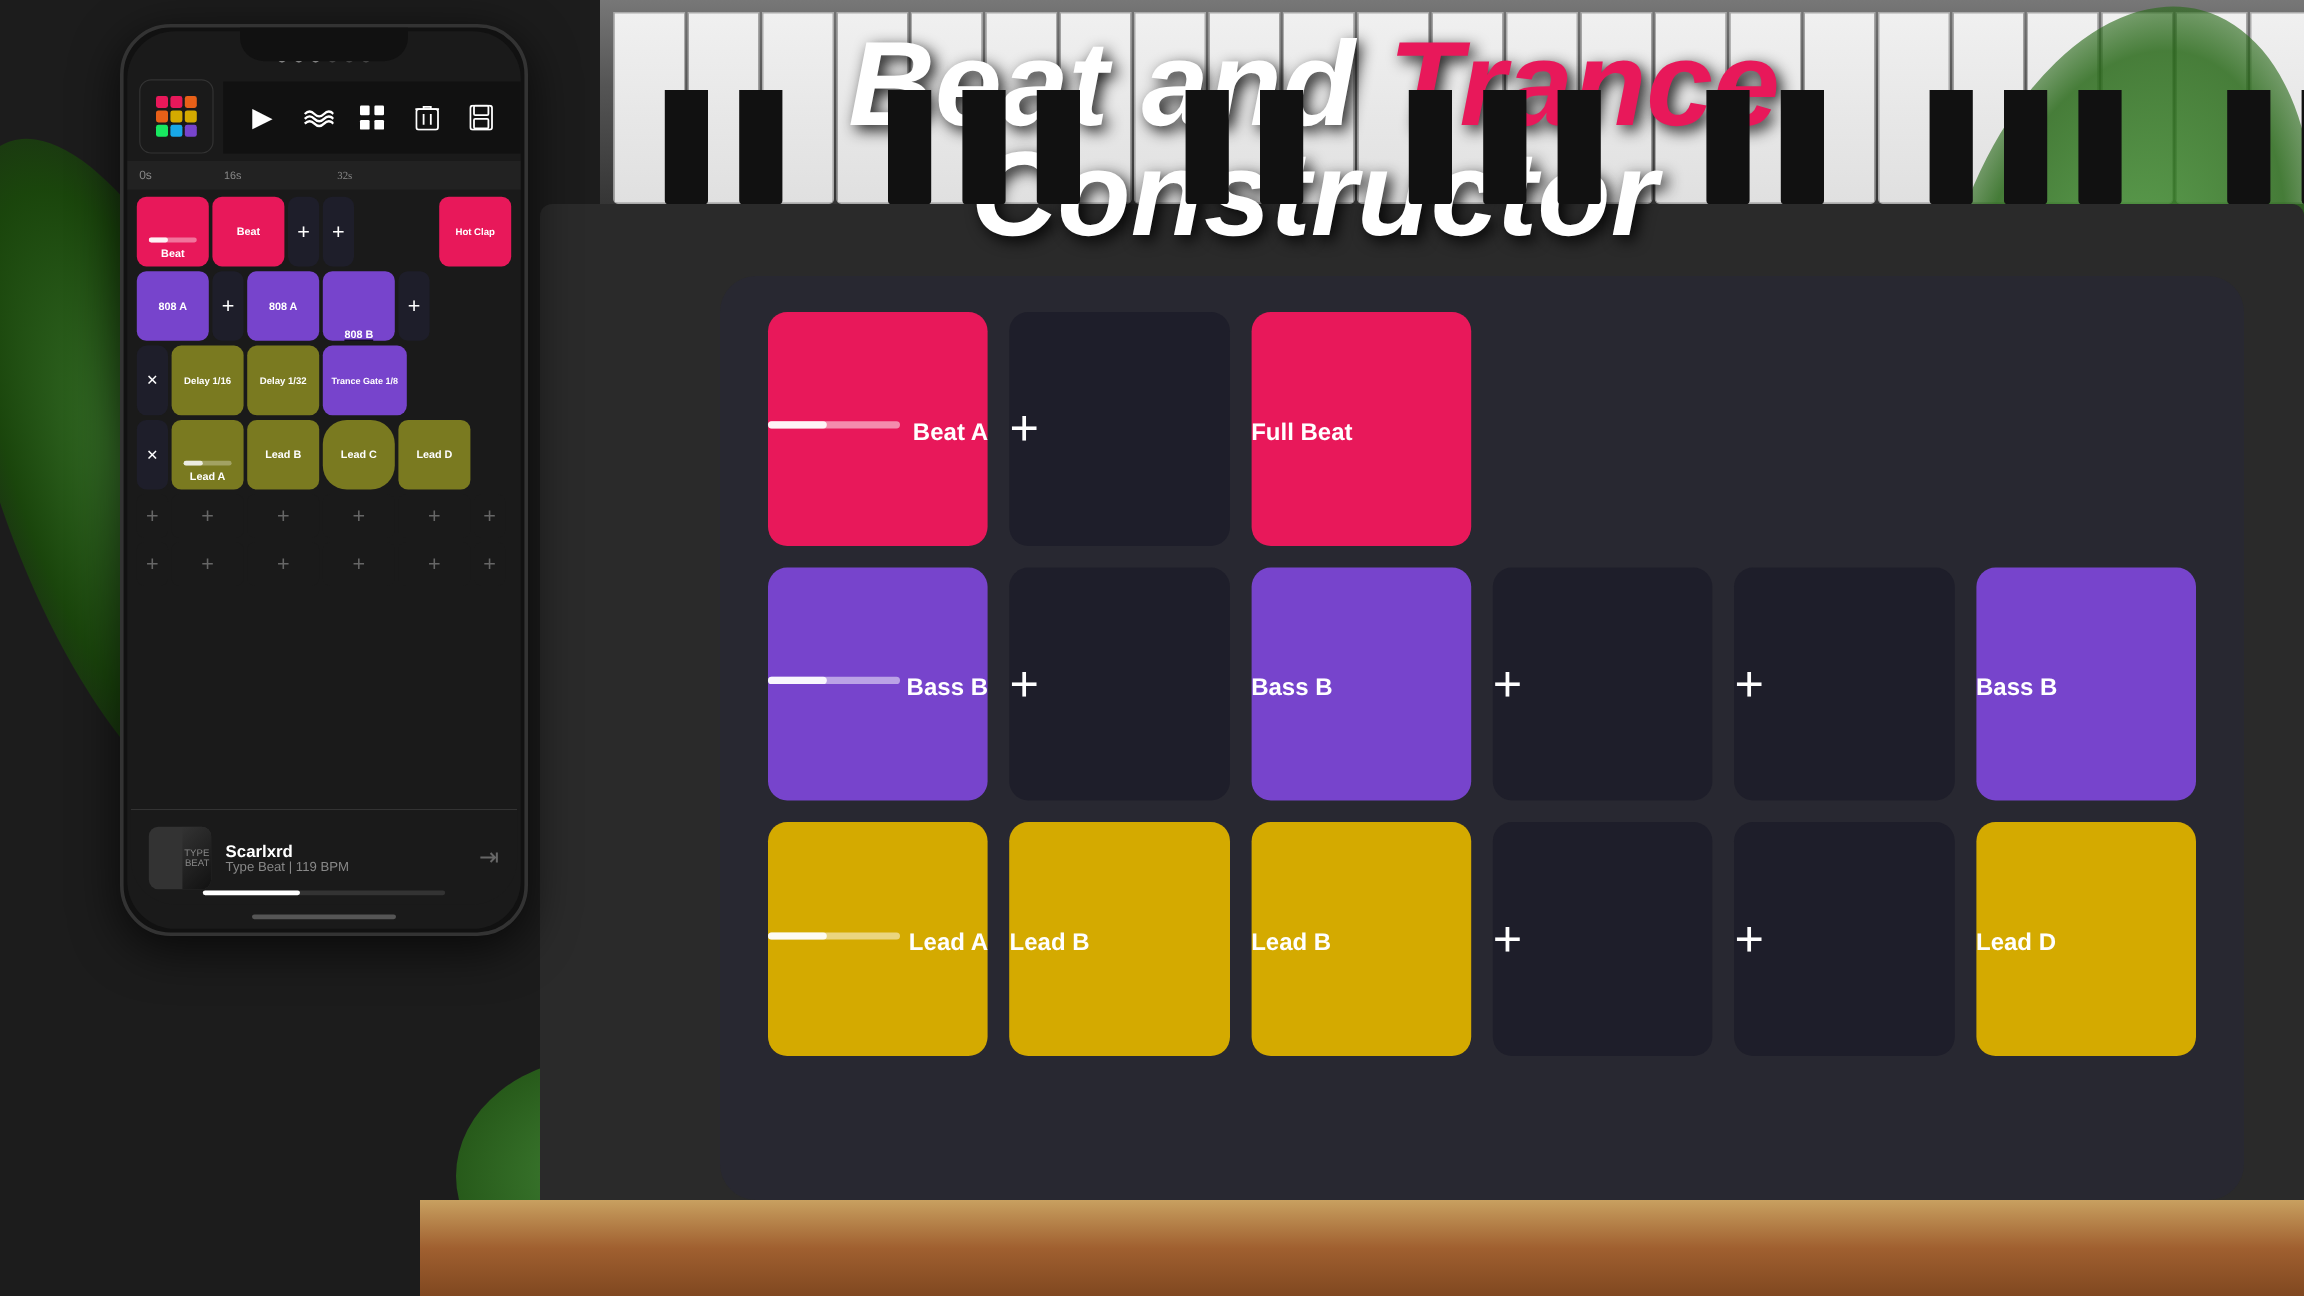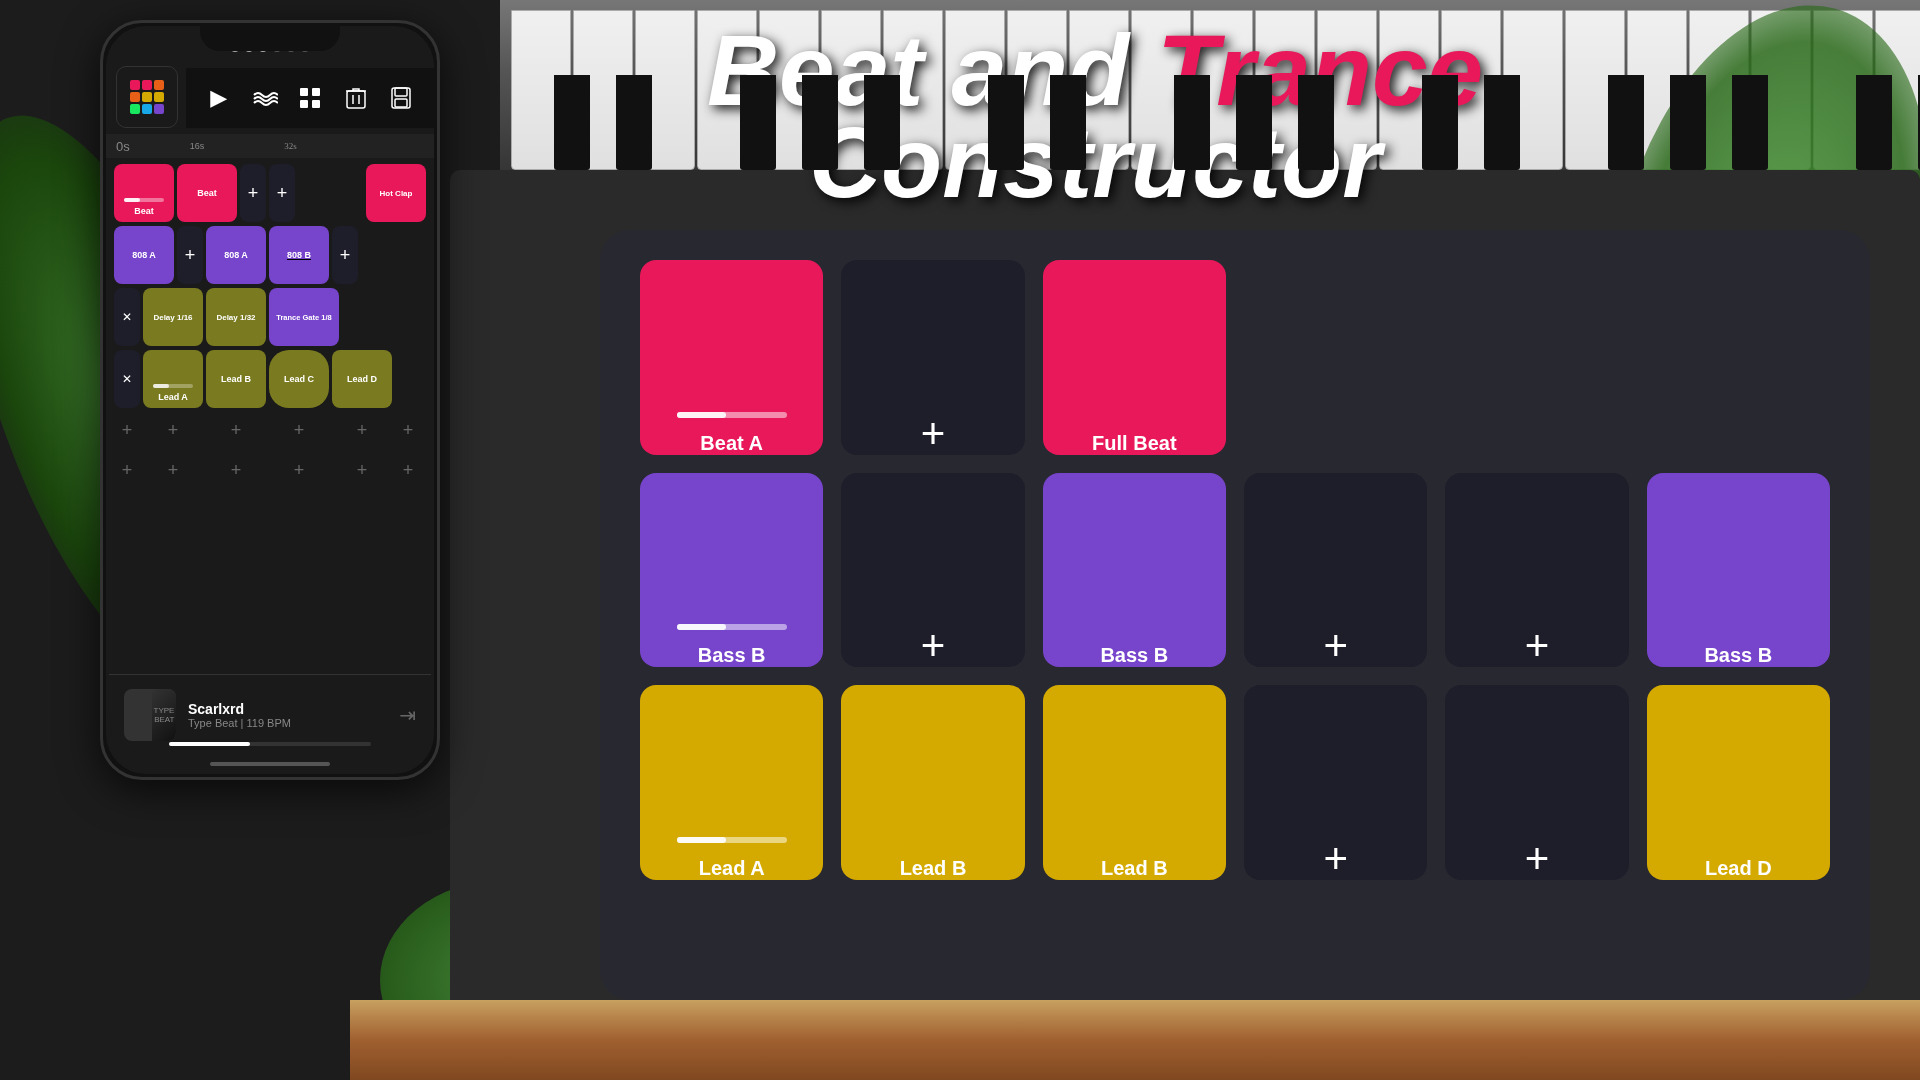--- a/index.html
+++ b/index.html
@@ -171,23 +171,23 @@
     }
     .step-row {
       display: grid;
       grid-template-columns: repeat(6, 1fr);
       gap: 18px;
     }
 
     .step-cell {
       border-radius: 16px;
       display: flex;
-      flex-direction: column;
+      flex-direction: row;
       align-items: center;
-      justify-content: flex-end;
+      justify-content: space-between;
       cursor: pointer;
       position: relative;
       min-height: 120px;
     }
     .step-cell.red { background: #e8185a; }
     .step-cell.dark { background: #1e1e2a; }
     .step-cell.purple { background: #7744cc; }
     .step-cell.yellow { background: #d4aa00; }
 
     .step-cell-label {
@@ -589,21 +589,21 @@
       <div class="toolbar-icon" style="color:white;font-size:18px;">
         <svg width="20" height="22" viewBox="0 0 20 22">
           <rect x="1" y="1" width="18" height="20" rx="2" fill="none" stroke="white" stroke-width="1.5"></rect>
           <rect x="4" y="1" width="12" height="8" rx="1" fill="none" stroke="white" stroke-width="1.5"></rect>
           <rect x="4" y="12" width="12" height="8" rx="1" fill="none" stroke="white" stroke-width="1.5"></rect>
         </svg>
       </div>
     </div>
 
     <div style="position:absolute;top:108px;left:0;right:0;height:24px;background:#222;display:flex;align-items:center;padding:0 10px;">
-      <span style="color:#888;font-size:13px;margin-right:60px;">0s</span>
+      <span style="color:#888;font-size:10px;margin-right:60px;">0s</span>
       <span style="color:#888;font-size:9px;margin-right:80px;">16s</span>
       <span style="color:#888;font-size:9px;font-family:Liberation Serif, serif;">32s</span>
     </div>
 
     <div style="position:absolute;top:132px;left:0;right:0;bottom:90px;padding:6px 8px;overflow:hidden;">
 
       <div style="display:flex;gap:3px;margin-bottom:4px;height:58px;">
         <div style="background:#e8185a;border-radius:8px;width:60px;height:100%;display:flex;flex-direction:column;align-items:center;justify-content:flex-end;padding-bottom:6px;">
           <div style="width:40px;height:4px;background:rgba(255,255,255,0.4);border-radius:2px;margin-bottom:4px;position:relative;">
               <div style="position:absolute;left:0;top:0;width:40%;height:100%;background:rgba(255,255,255,0.9);border-radius:2px;"></div>
@@ -628,21 +628,21 @@
       <div style="display:flex;gap:3px;margin-bottom:4px;height:58px;">
         <div style="background:#7744cc;border-radius:8px;width:60px;height:100%;display:flex;align-items:center;justify-content:center;">
           <span style="color:white;font-size:9px;font-weight:700;">808 A</span>
         </div>
         <div style="background:#1e1e2a;border-radius:8px;width:26px;height:100%;display:flex;align-items:center;justify-content:center;">
           <span style="color:white;font-size:18px;">+</span>
         </div>
         <div style="background:#7744cc;border-radius:8px;width:60px;height:100%;display:flex;align-items:center;justify-content:center;">
           <span style="color:white;font-size:9px;font-weight:700;">808 A</span>
         </div>
-        <div style="background:#7744cc;border-radius:8px;width:60px;height:100%;display:flex;align-items:center;justify-content:center;text-decoration:underline;">
+        <div style="background:#7744cc;border-radius:8px;width:60px;height:100%;display:flex;align-items:flex-end;justify-content:center;text-decoration:underline;">
           <span style="color:white;font-size:9px;font-weight:700;">808 B</span>
         </div>
         <div style="background:#1e1e2a;border-radius:8px;width:26px;height:100%;display:flex;align-items:center;justify-content:center;">
           <span style="color:white;font-size:18px;">+</span>
         </div>
       </div>
 
       <div style="display:flex;gap:3px;margin-bottom:4px;height:58px;">
         <div style="background:#1e1e2a;border-radius:8px;width:26px;height:100%;display:flex;align-items:center;justify-content:center;">
           <span style="color:white;font-size:12px;">✕</span>

